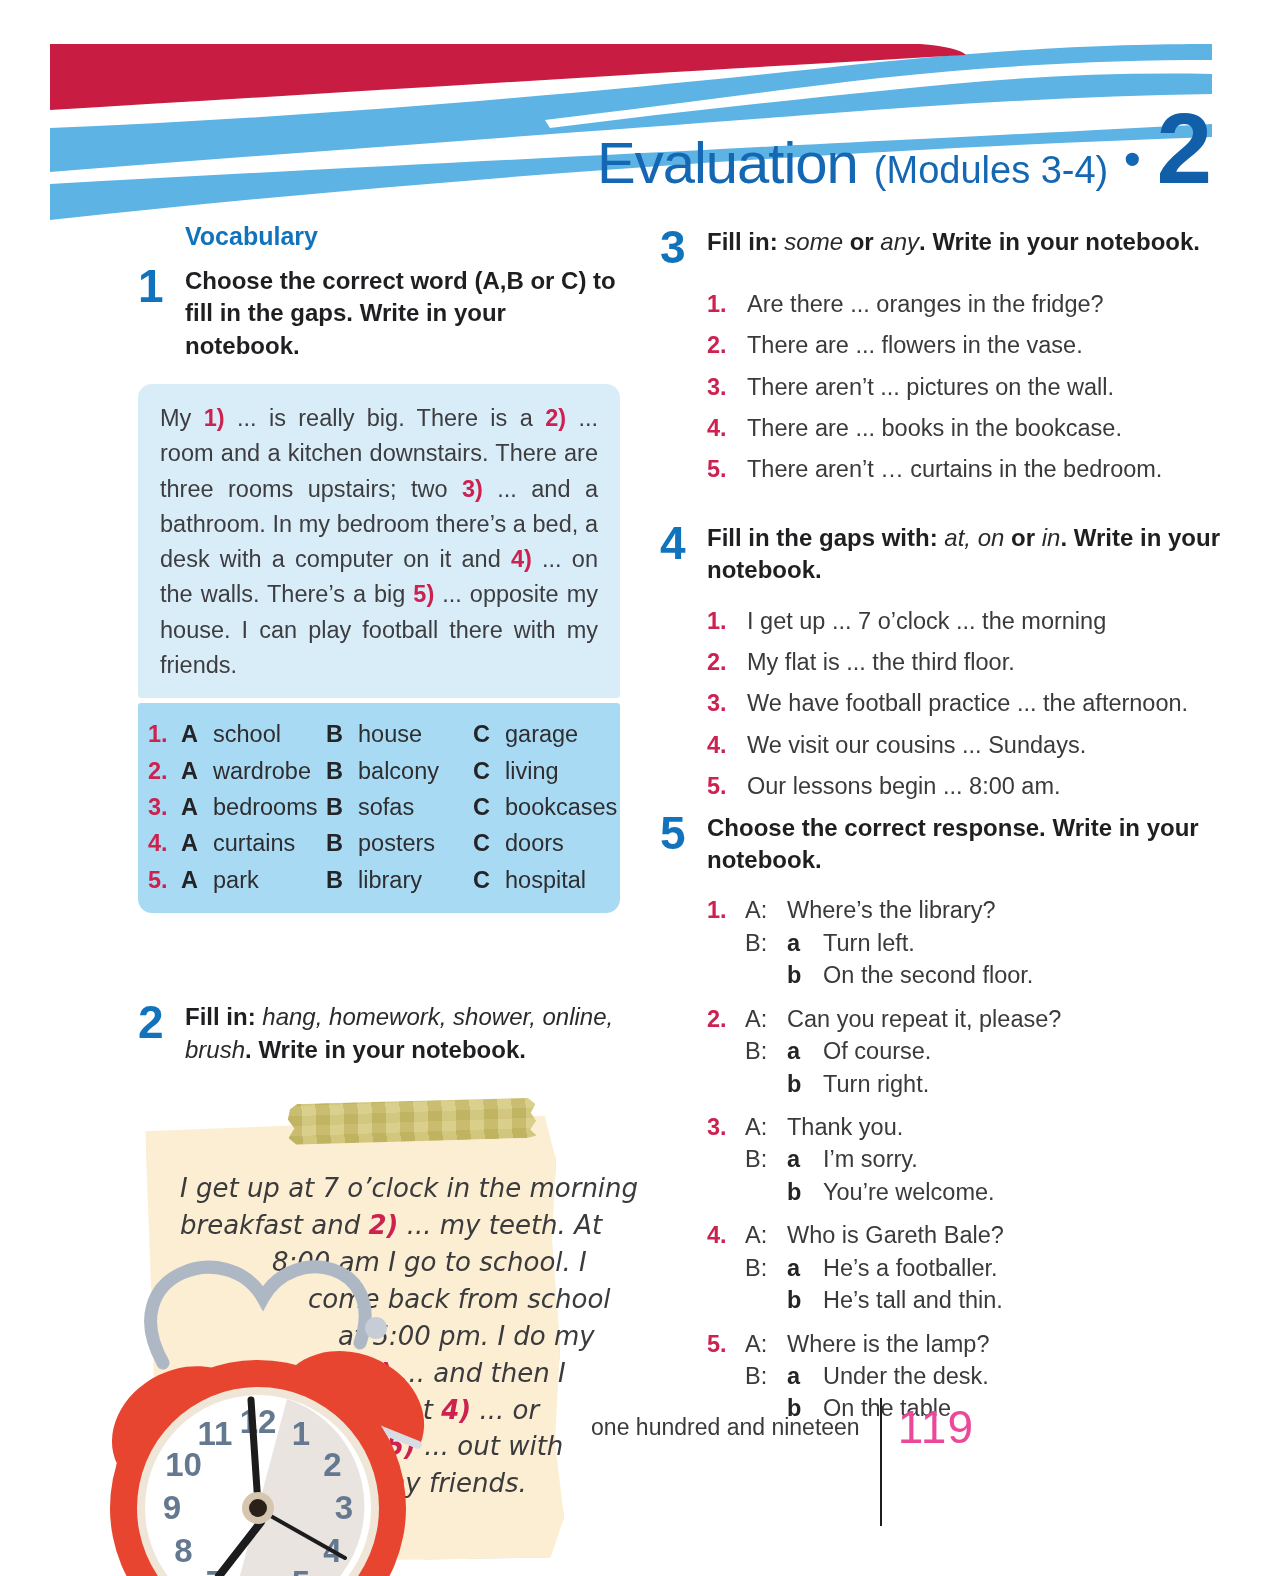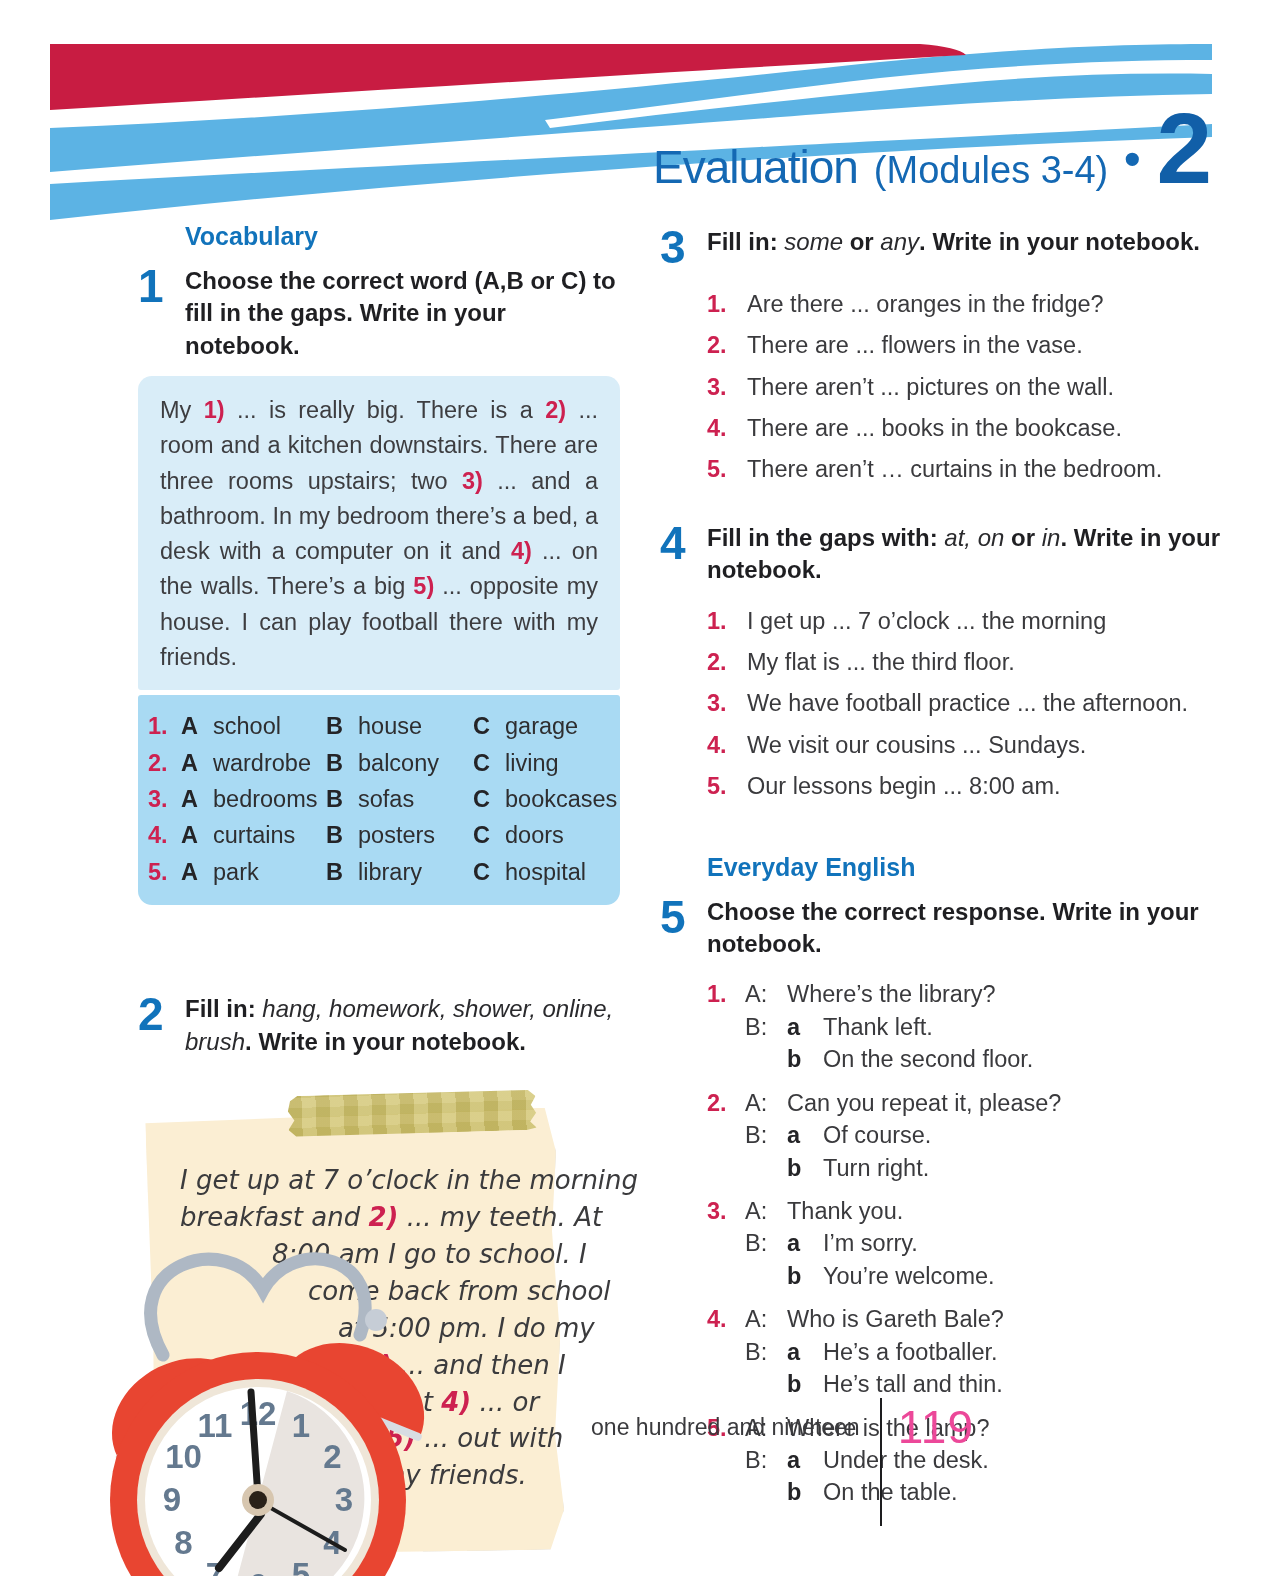--- a/index.html
+++ b/index.html
@@ -7,38 +7,38 @@
     width:1264px;height:1576px;position:relative;background:#ffffff;
     font-family:"Liberation Sans",sans-serif;color:#3a3a3d;overflow:hidden;
   }
   
   .header-svg{position:absolute;top:0;left:0;}
   .title-row{
     position:absolute;top:108px;left:0;width:1212px;
     display:flex;justify-content:flex-end;align-items:baseline;gap:16px;
     color:#1468b3;
   }
-  .t-main{font-size:46px;letter-spacing:-1px;}
+  .t-main{font-size:58px;letter-spacing:-1px;}
   .t-sub{font-size:38px;margin-top:20px;}
   .t-dot{font-size:46px;font-weight:bold;position:relative;top:-8px;}
   .t-num{font-size:100px;font-weight:bold;line-height:.8;color:#115fa8;}
   
   .col-left{position:absolute;left:138px;top:222px;width:482px;}
   .col-right{position:absolute;left:660px;top:222px;width:566px;}
   .section-heading{color:#1173bb;font-weight:bold;font-size:25px;margin:0 0 14px 47px;}
   .ex{display:flex;margin-top:4px;}
   .ex-num{width:47px;flex:none;font-size:46px;font-weight:bold;color:#1173bb;line-height:.95;}
   .ex-instr{font-size:24px;line-height:1.35;color:#1f1f22;}
   .sg-b{font-weight:bold;color:#1f1f22;}
   .sg-i{font-style:italic;font-weight:normal;color:#2a2a2d;}
   .sg-n{}
   .sg-r{color:#cd2150;font-weight:bold;}
   
   .passage-box{
-    margin-top:14px;background:#d9edf8;border-radius:14px 14px 3px 3px;
+    margin-top:22px;background:#d9edf8;border-radius:14px 14px 3px 3px;
     padding:17px 22px 15px;font-size:23.5px;line-height:1.5;text-align:justify;color:#3d3d40;
   }
   .options-box{
     margin-top:5px;background:#a9daf3;border-radius:3px 3px 14px 14px;
     padding:13px 14px 15px 10px;font-size:23.5px;color:#2e2e30;
   }
   .opt-row{display:flex;line-height:1.55;}
   .opt-num{width:33px;color:#cd2150;font-weight:bold;flex:none;}
   .opt-letter{width:32px;font-weight:bold;color:#242427;flex:none;}
   .opt-a{width:113px;flex:none;}
@@ -281,38 +281,37 @@
       <div class="g-item">
         <span class="g-num">4.</span>
         <span class="g-text">We visit our cousins ... Sundays.</span>
       </div>
       <div class="g-item">
         <span class="g-num">5.</span>
         <span class="g-text">Our lessons begin ... 8:00 am.</span>
       </div>
     </div>
 
-  <div class="section-heading eng-heading">Everyday English</div>
 
   <div class="ex">
     <div class="ex-num">5</div>
     <div class="ex-instr"><span class="sg-b">Choose the correct response. Write in your notebook.</span></div>
   </div>
   <div class="d-list">
       <div class="d-item">
         <span class="d-num">1.</span>
         <div class="d-body">
           <div class="d-line">
             <span class="d-label">A:</span>
             <span>Where’s the library?</span>
           </div>
           <div class="d-line">
             <span class="d-label">B:</span>
             <span class="d-letter">a</span>
-            <span>Thank left.</span>
+            <span>Turn left.</span>
           </div>
           <div class="d-line">
             <span class="d-label"></span>
             <span class="d-letter">b</span>
             <span>On the second floor.</span>
           </div>
         </div>
       </div>
       <div class="d-item">
         <span class="d-num">2.</span>

